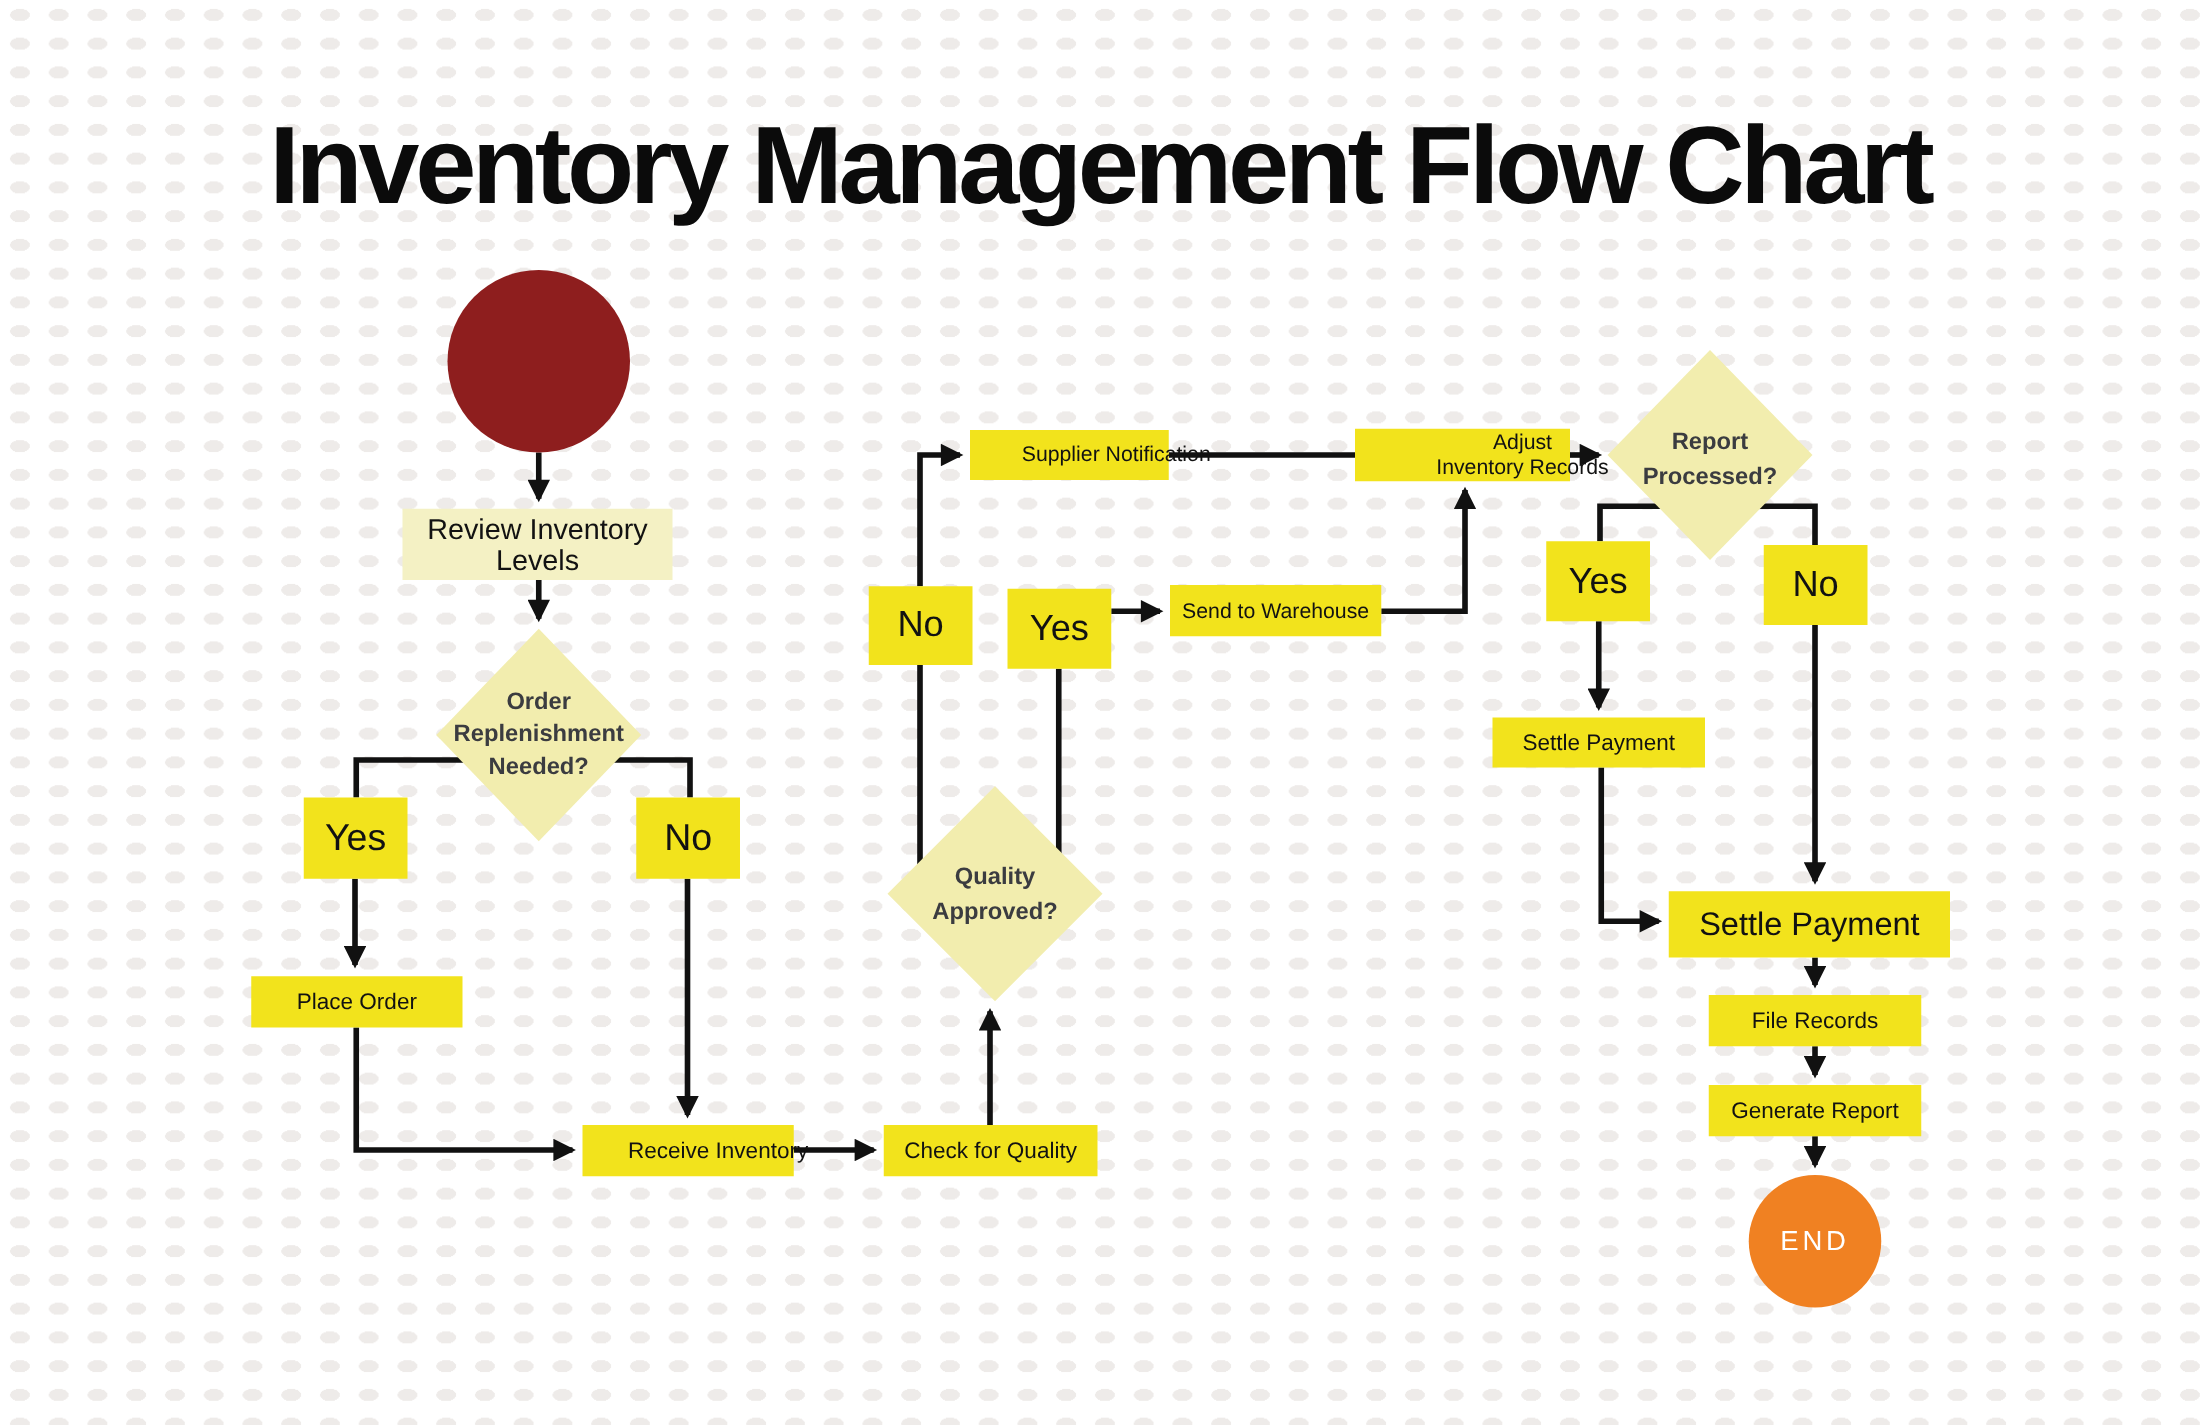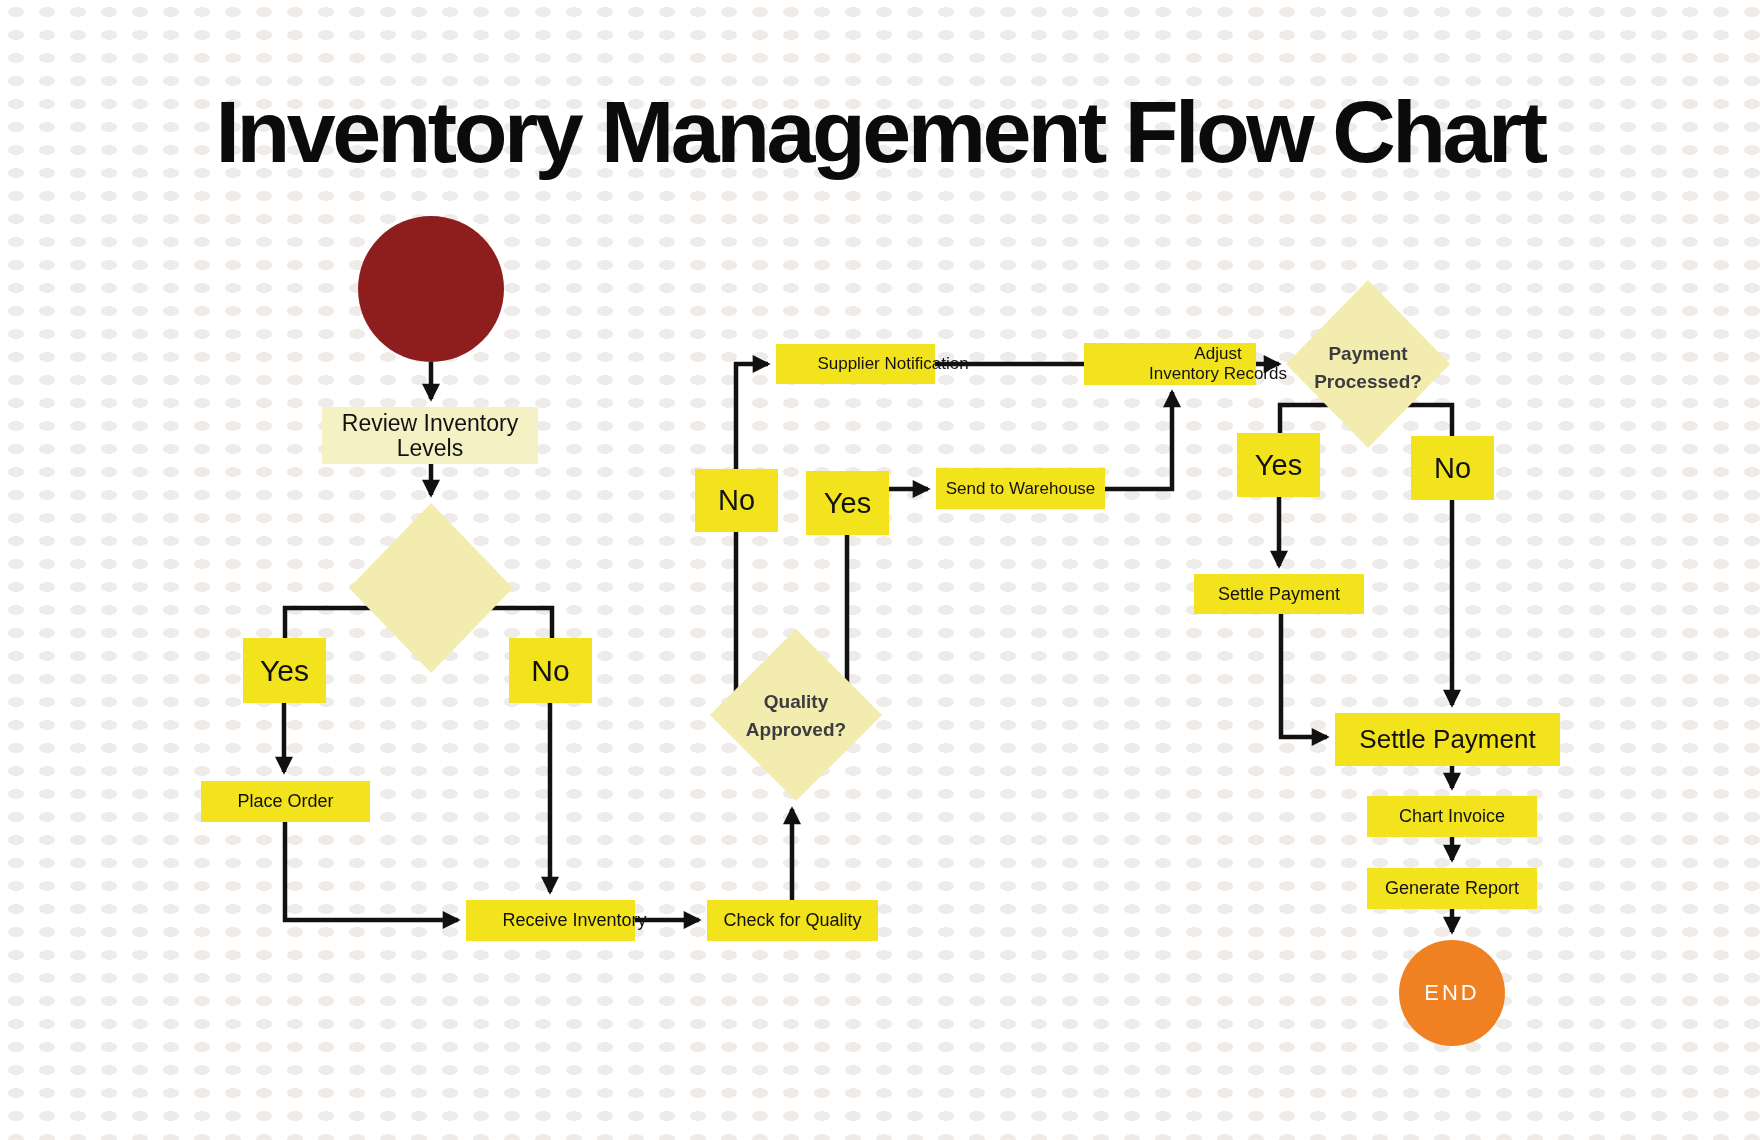--- a/index.html
+++ b/index.html
@@ -92,20 +92,23 @@
     <rect x="1367" y="868" width="170" height="41" fill="#f2e31c"></rect>
     <circle cx="1452" cy="993" r="53" fill="#f08122"></circle>
   </svg>
 
   <div class="title">Inventory Management Flow Chart</div>
 
 
   <div class="label" style="left:322px;top:407px;width:216px;height:57px;font-size:23px;line-height:1.08;border-radius:22px;">Review Inventory
 Levels</div>
 
+  <div class="label diamond-text" style="left:331px;top:545px;width:200px;height:86px;font-size:19px;line-height:1.38;">Order
+Replenishment
+Needed?</div>
 
   <div class="label branch-text" style="left:243px;top:638px;width:83px;height:65px;">Yes</div>
 
   <div class="label branch-text" style="left:509px;top:638px;width:83px;height:65px;">No</div>
 
   <div class="label process-text" style="left:201px;top:781px;width:169px;height:41px;">Place Order</div>
 
   <div class="label process-text" style="left:490px;top:900px;width:169px;height:41px;">Receive Inventory</div>
 
   <div class="label process-text" style="left:707px;top:900px;width:171px;height:41px;">Check for Quality</div>
@@ -117,30 +120,30 @@
 
   <div class="label" style="left:806px;top:471px;width:83px;height:64px;font-size:29px;">Yes</div>
 
   <div class="label" style="left:776px;top:344px;width:184px;height:40px;font-size:17px;padding-left:25px;">Supplier Notification</div>
 
   <div class="label" style="left:936px;top:468px;width:169px;height:41px;font-size:17px;">Send to Warehouse</div>
 
   <div class="label" style="left:1084px;top:343px;width:172px;height:42px;font-size:17px;line-height:1.18;margin-left:48px;">Adjust
 Inventory Records</div>
 
-  <div class="label diamond-text" style="left:1268px;top:328px;width:200px;height:80px;font-size:19px;line-height:1.45;">Payment
+  <div class="label diamond-text" style="left:1268px;top:328px;width:200px;height:80px;font-size:19px;line-height:1.45;">Report
 Processed?</div>
 
   <div class="label" style="left:1237px;top:433px;width:83px;height:64px;font-size:29px;">Yes</div>
 
   <div class="label" style="left:1411px;top:436px;width:83px;height:64px;font-size:29px;">No</div>
 
   <div class="label process-text" style="left:1194px;top:574px;width:170px;height:40px;">Settle Payment</div>
 
   <div class="label" style="left:1335px;top:713px;width:225px;height:53px;font-size:26px;">Settle Payment</div>
 
-  <div class="label process-text" style="left:1367px;top:796px;width:170px;height:41px;">Chart Invoice</div>
+  <div class="label process-text" style="left:1367px;top:796px;width:170px;height:41px;">File Records</div>
 
   <div class="label process-text" style="left:1367px;top:868px;width:170px;height:41px;">Generate Report</div>
 
   <div class="label terminal-text" style="left:1399px;top:940px;width:106px;height:106px;font-size:22px;letter-spacing:3px;">END</div>
 
 </div>
 
 </body></html>

